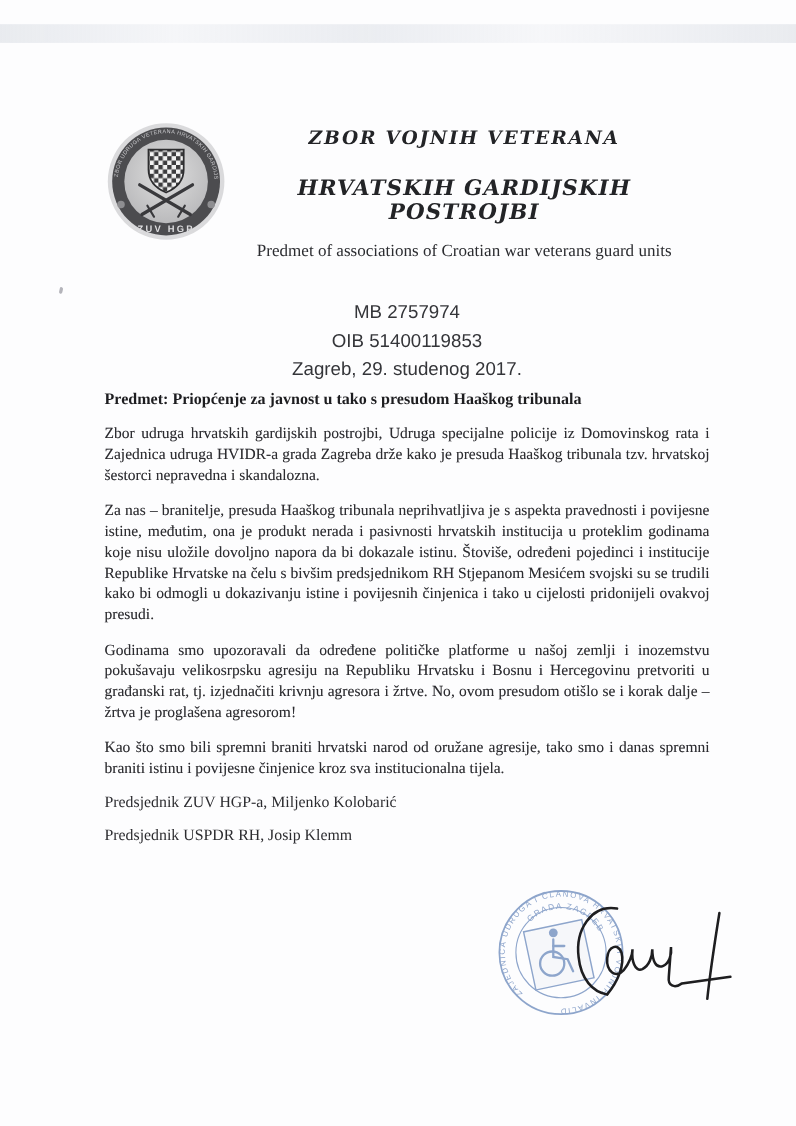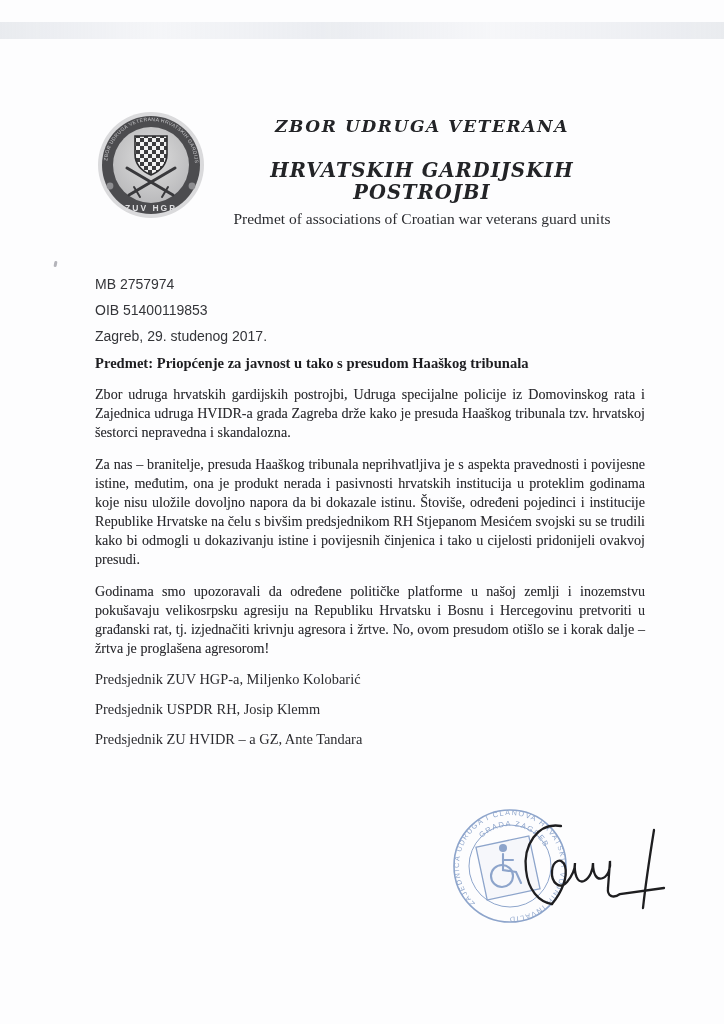--- a/index.html
+++ b/index.html
@@ -40,40 +40,40 @@
   .head-title1{
     font-family:"DejaVu Serif", serif;
     font-style:italic;font-weight:bold;
     font-size:17px;line-height:20px;letter-spacing:1.6px;
     margin:0 0 24px 0;color:#232427;
   }
   .head-title2{
     font-family:"DejaVu Serif", serif;
     font-style:italic;font-weight:bold;
     font-size:19.5px;line-height:22px;letter-spacing:1px;
-    margin:0 0 6px 0;color:#232427;
+    margin:0 0 16px 0;color:#232427;
   }
   .head-sub{
     font-size:15.5px;line-height:18px;margin:0 0 5px 0;color:#2b2c30;
   }
   .head-addr{
     font-family:"DejaVu Serif", serif;
     font-style:italic;font-weight:bold;
     font-size:15px;line-height:18px;letter-spacing:.4px;
     margin:0;color:#2b2c30;
   }
 
   
   .body-block{
     position:absolute;left:95px;top:276px;width:550px;
     color:#2e2e31;
   }
   .meta-line{
     font-family:"Liberation Sans", sans-serif;
-    font-size:14px;line-height:16px;margin:0 0 10px 0;color:#343539;
+    font-size:17px;line-height:16px;margin:0 0 10px 0;color:#343539;text-align:center;
   }
   .subject{
     font-size:14.6px;line-height:19px;font-weight:bold;color:#1d1d20;
     margin:2px 0 10px 0;
   }
   .para{
     font-size:14.1px;line-height:19px;margin:12px 0 13px 0;
     text-align:justify;color:#2c2c30;
     text-shadow:0 0 .3px rgba(40,40,46,.35);
   }
@@ -125,40 +125,40 @@
       <line x1="31" y1="58" x2="77" y2="85"></line>
       <line x1="38" y1="77" x2="44" y2="87" stroke-width="2"></line>
       <line x1="72" y1="77" x2="66" y2="87" stroke-width="2"></line>
     </g>
     <circle cx="14" cy="76" r="3.4" fill="#8e8e91"></circle>
     <circle cx="96" cy="76" r="3.4" fill="#8e8e91"></circle>
     <text x="55" y="101" text-anchor="middle" font-family="Liberation Sans, sans-serif" font-size="8.5" font-weight="bold" letter-spacing="2" fill="#dedee0">ZUV HGP</text>
   </svg>
 
   <div class="head-text">
-    <p class="head-title1">ZBOR UDRUGA VETERANA</p>
+    <p class="head-title1">ZBOR VOJNIH VETERANA</p>
     <p class="head-title2">HRVATSKIH GARDIJSKIH POSTROJBI</p>
     <p class="head-sub">Predmet of associations of Croatian war veterans guard units</p>
   </div>
 
   <div class="body-block">
     <p class="meta-line">MB 2757974</p>
     <p class="meta-line">OIB 51400119853</p>
     <p class="meta-line">Zagreb, 29. studenog  2017.</p>
 
     <p class="subject">Predmet: Priopćenje za javnost u tako s presudom Haaškog tribunala</p>
 
     <p class="para">Zbor udruga hrvatskih gardijskih postrojbi, Udruga specijalne policije iz Domovinskog rata i Zajednica udruga HVIDR-a grada Zagreba drže kako je presuda Haaškog tribunala tzv. hrvatskoj šestorci nepravedna i skandalozna.</p>
     <p class="para">Za nas – branitelje, presuda Haaškog tribunala neprihvatljiva je s aspekta pravednosti i povijesne istine, međutim, ona je produkt nerada i pasivnosti hrvatskih institucija u proteklim godinama koje nisu uložile dovoljno napora da bi dokazale istinu. Štoviše, određeni pojedinci i institucije Republike Hrvatske na čelu s bivšim predsjednikom RH Stjepanom Mesićem svojski su se trudili kako bi odmogli u dokazivanju istine i povijesnih činjenica i tako u cijelosti pridonijeli ovakvoj presudi.</p>
     <p class="para">Godinama smo upozoravali da određene političke platforme u našoj zemlji i inozemstvu pokušavaju velikosrpsku agresiju na Republiku Hrvatsku i Bosnu i Hercegovinu pretvoriti u građanski rat, tj. izjednačiti krivnju agresora i žrtve. No, ovom presudom otišlo se i korak dalje – žrtva je proglašena agresorom!</p>
+    <p class="para">Kao što smo bili spremni braniti hrvatski narod od oružane agresije, tako smo i danas spremni braniti istinu i povijesne činjenice  kroz sva institucionalna tijela.</p>
 
 
     <p class="signatory">Predsjednik ZUV HGP-a, Miljenko Kolobarić</p>
     <p class="signatory">Predsjednik USPDR RH, Josip Klemm</p>
-    <p class="signatory">Predsjednik ZU HVIDR – a GZ, Ante Tandara</p>
   </div>
 
   <svg class="stamp-sign" viewBox="0 0 300 170">
 
     <g opacity="0.78" color="#6e8cbd">
       <circle cx="95" cy="86" r="56" fill="none" stroke="currentColor" stroke-width="1.6"></circle>
       <circle cx="95" cy="86" r="41" fill="none" stroke="currentColor" stroke-width="1"></circle>
       <path id="stampOuter" d="M 95,137 A 51,51 0 1 1 95.01,137" fill="none"></path>
       <text font-family="Liberation Sans, sans-serif" font-size="7.2" letter-spacing="1.4" fill="currentColor">
         <textPath href="#stampOuter" startOffset="38">ZAJEDNICA UDRUGA I ČLANOVA HRVATSKIH VOJNIH INVALIDA</textPath>

